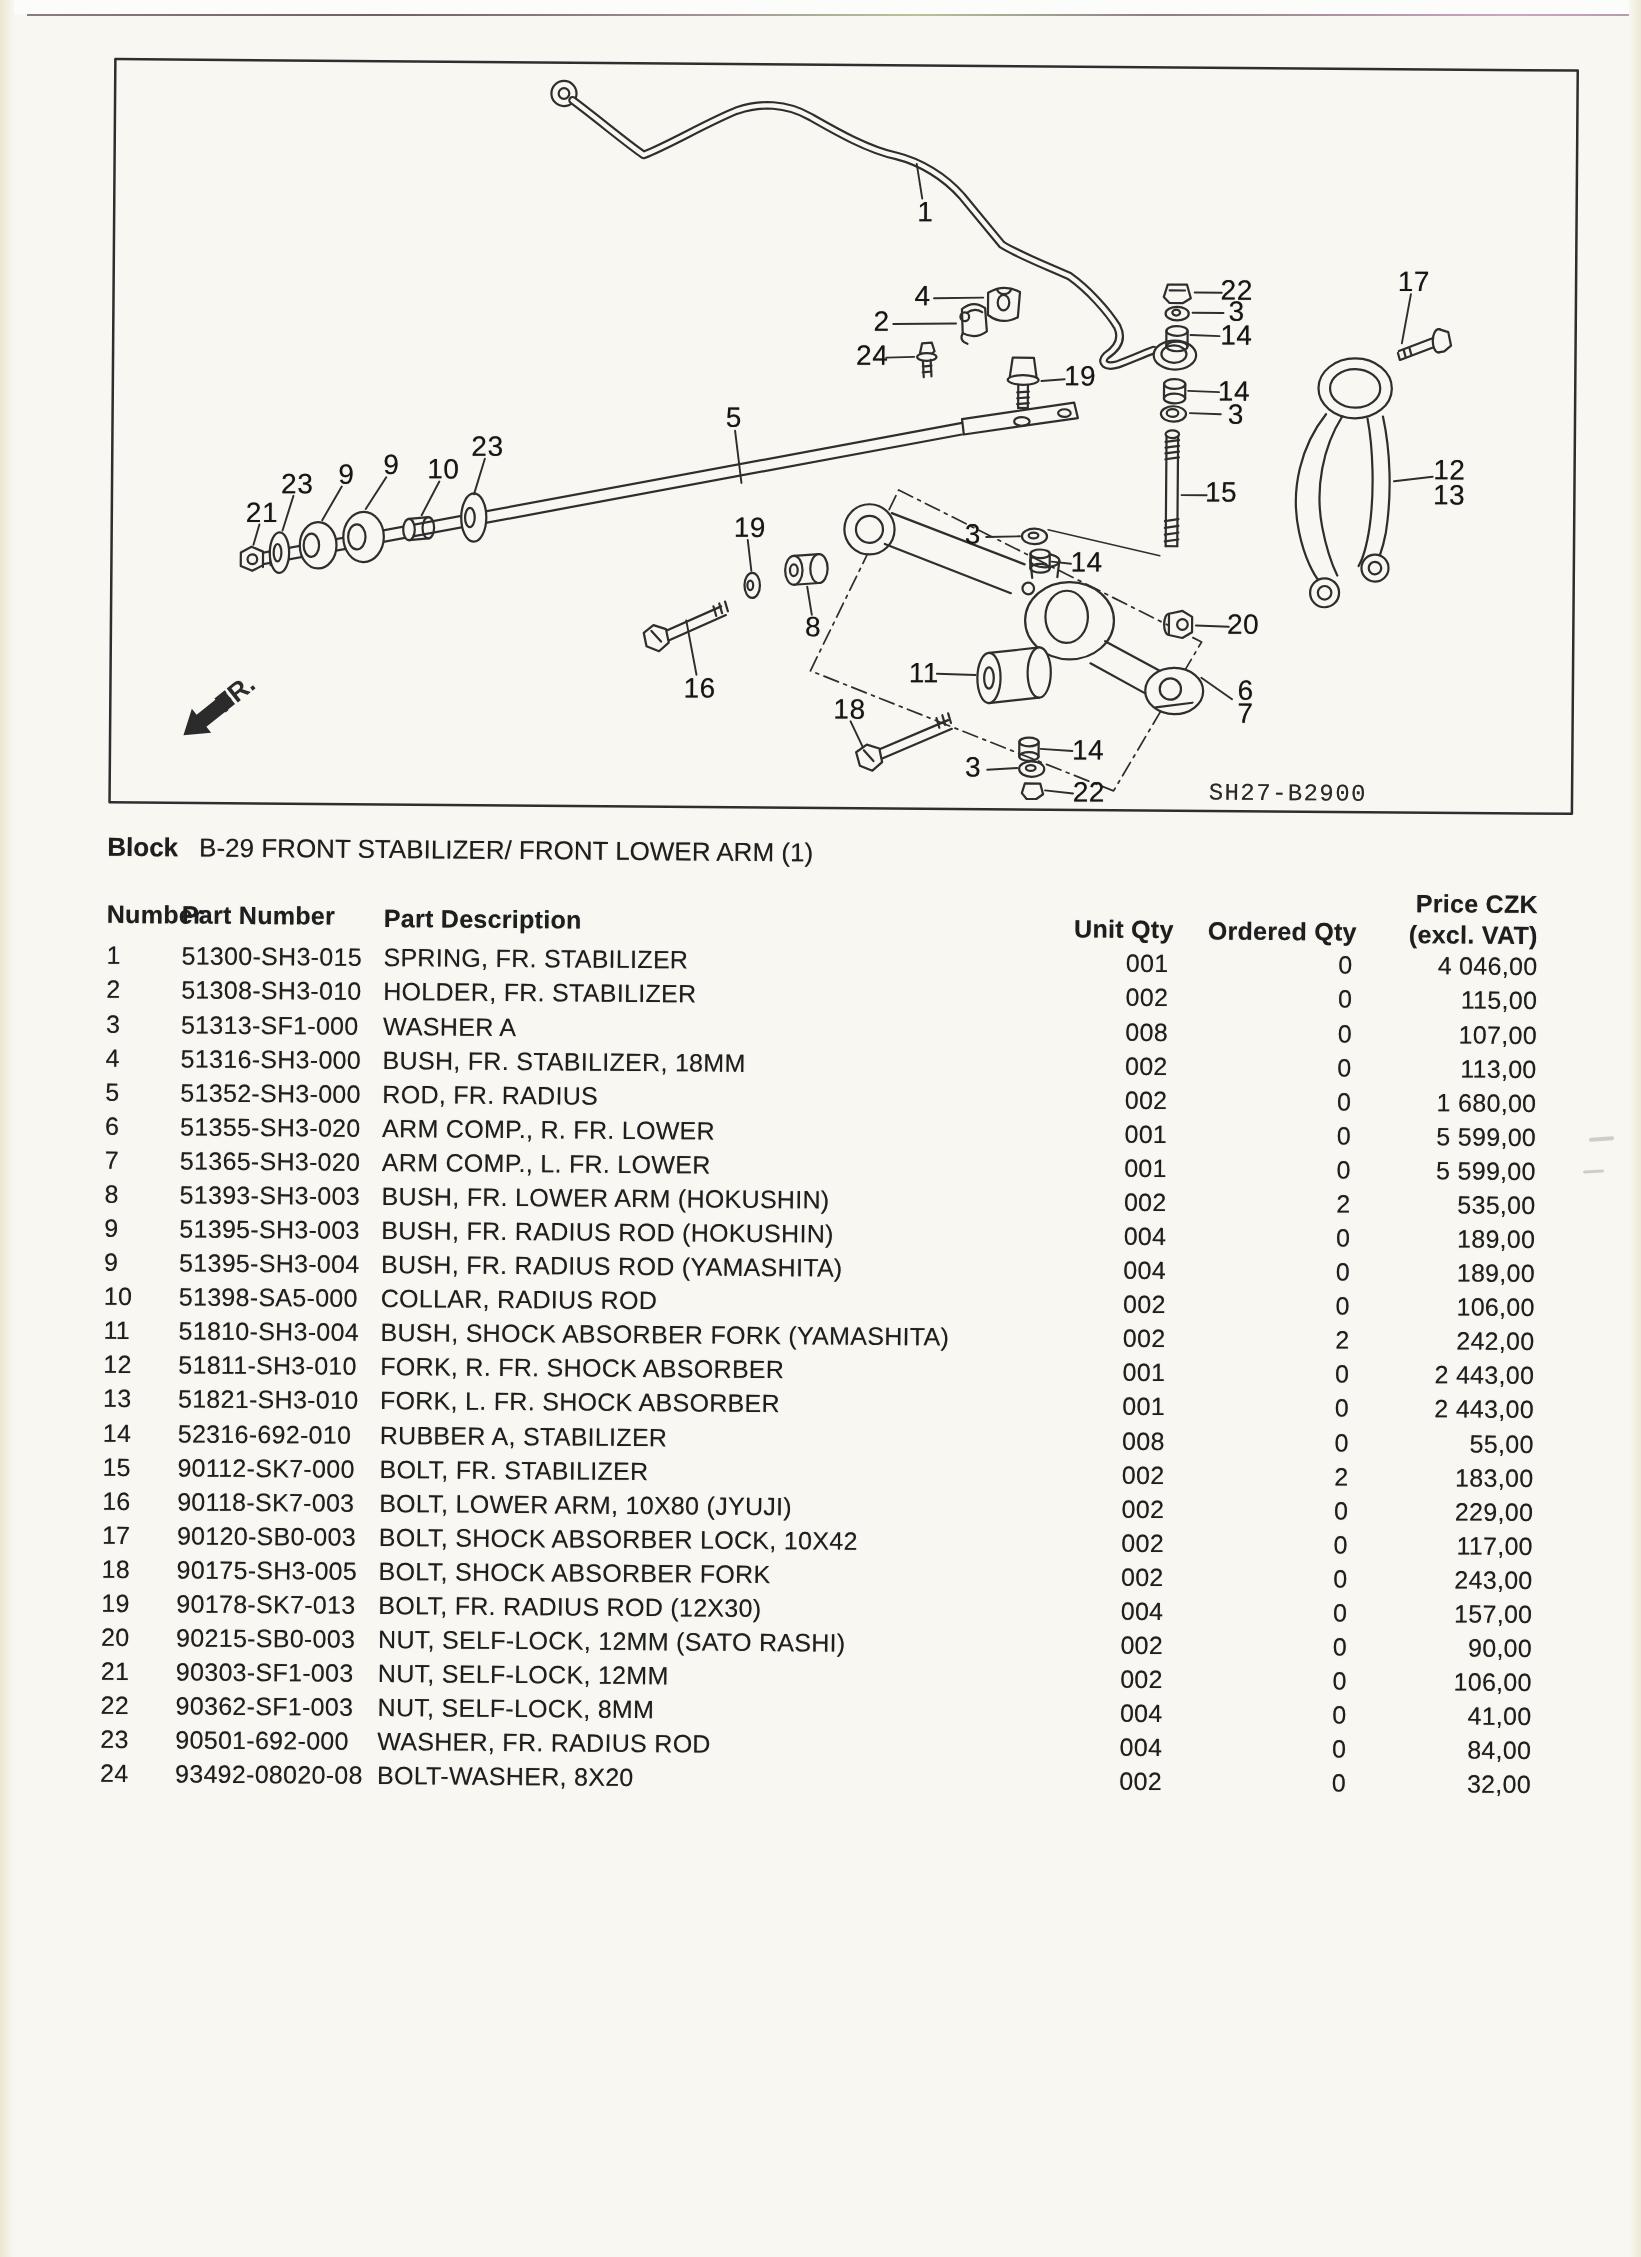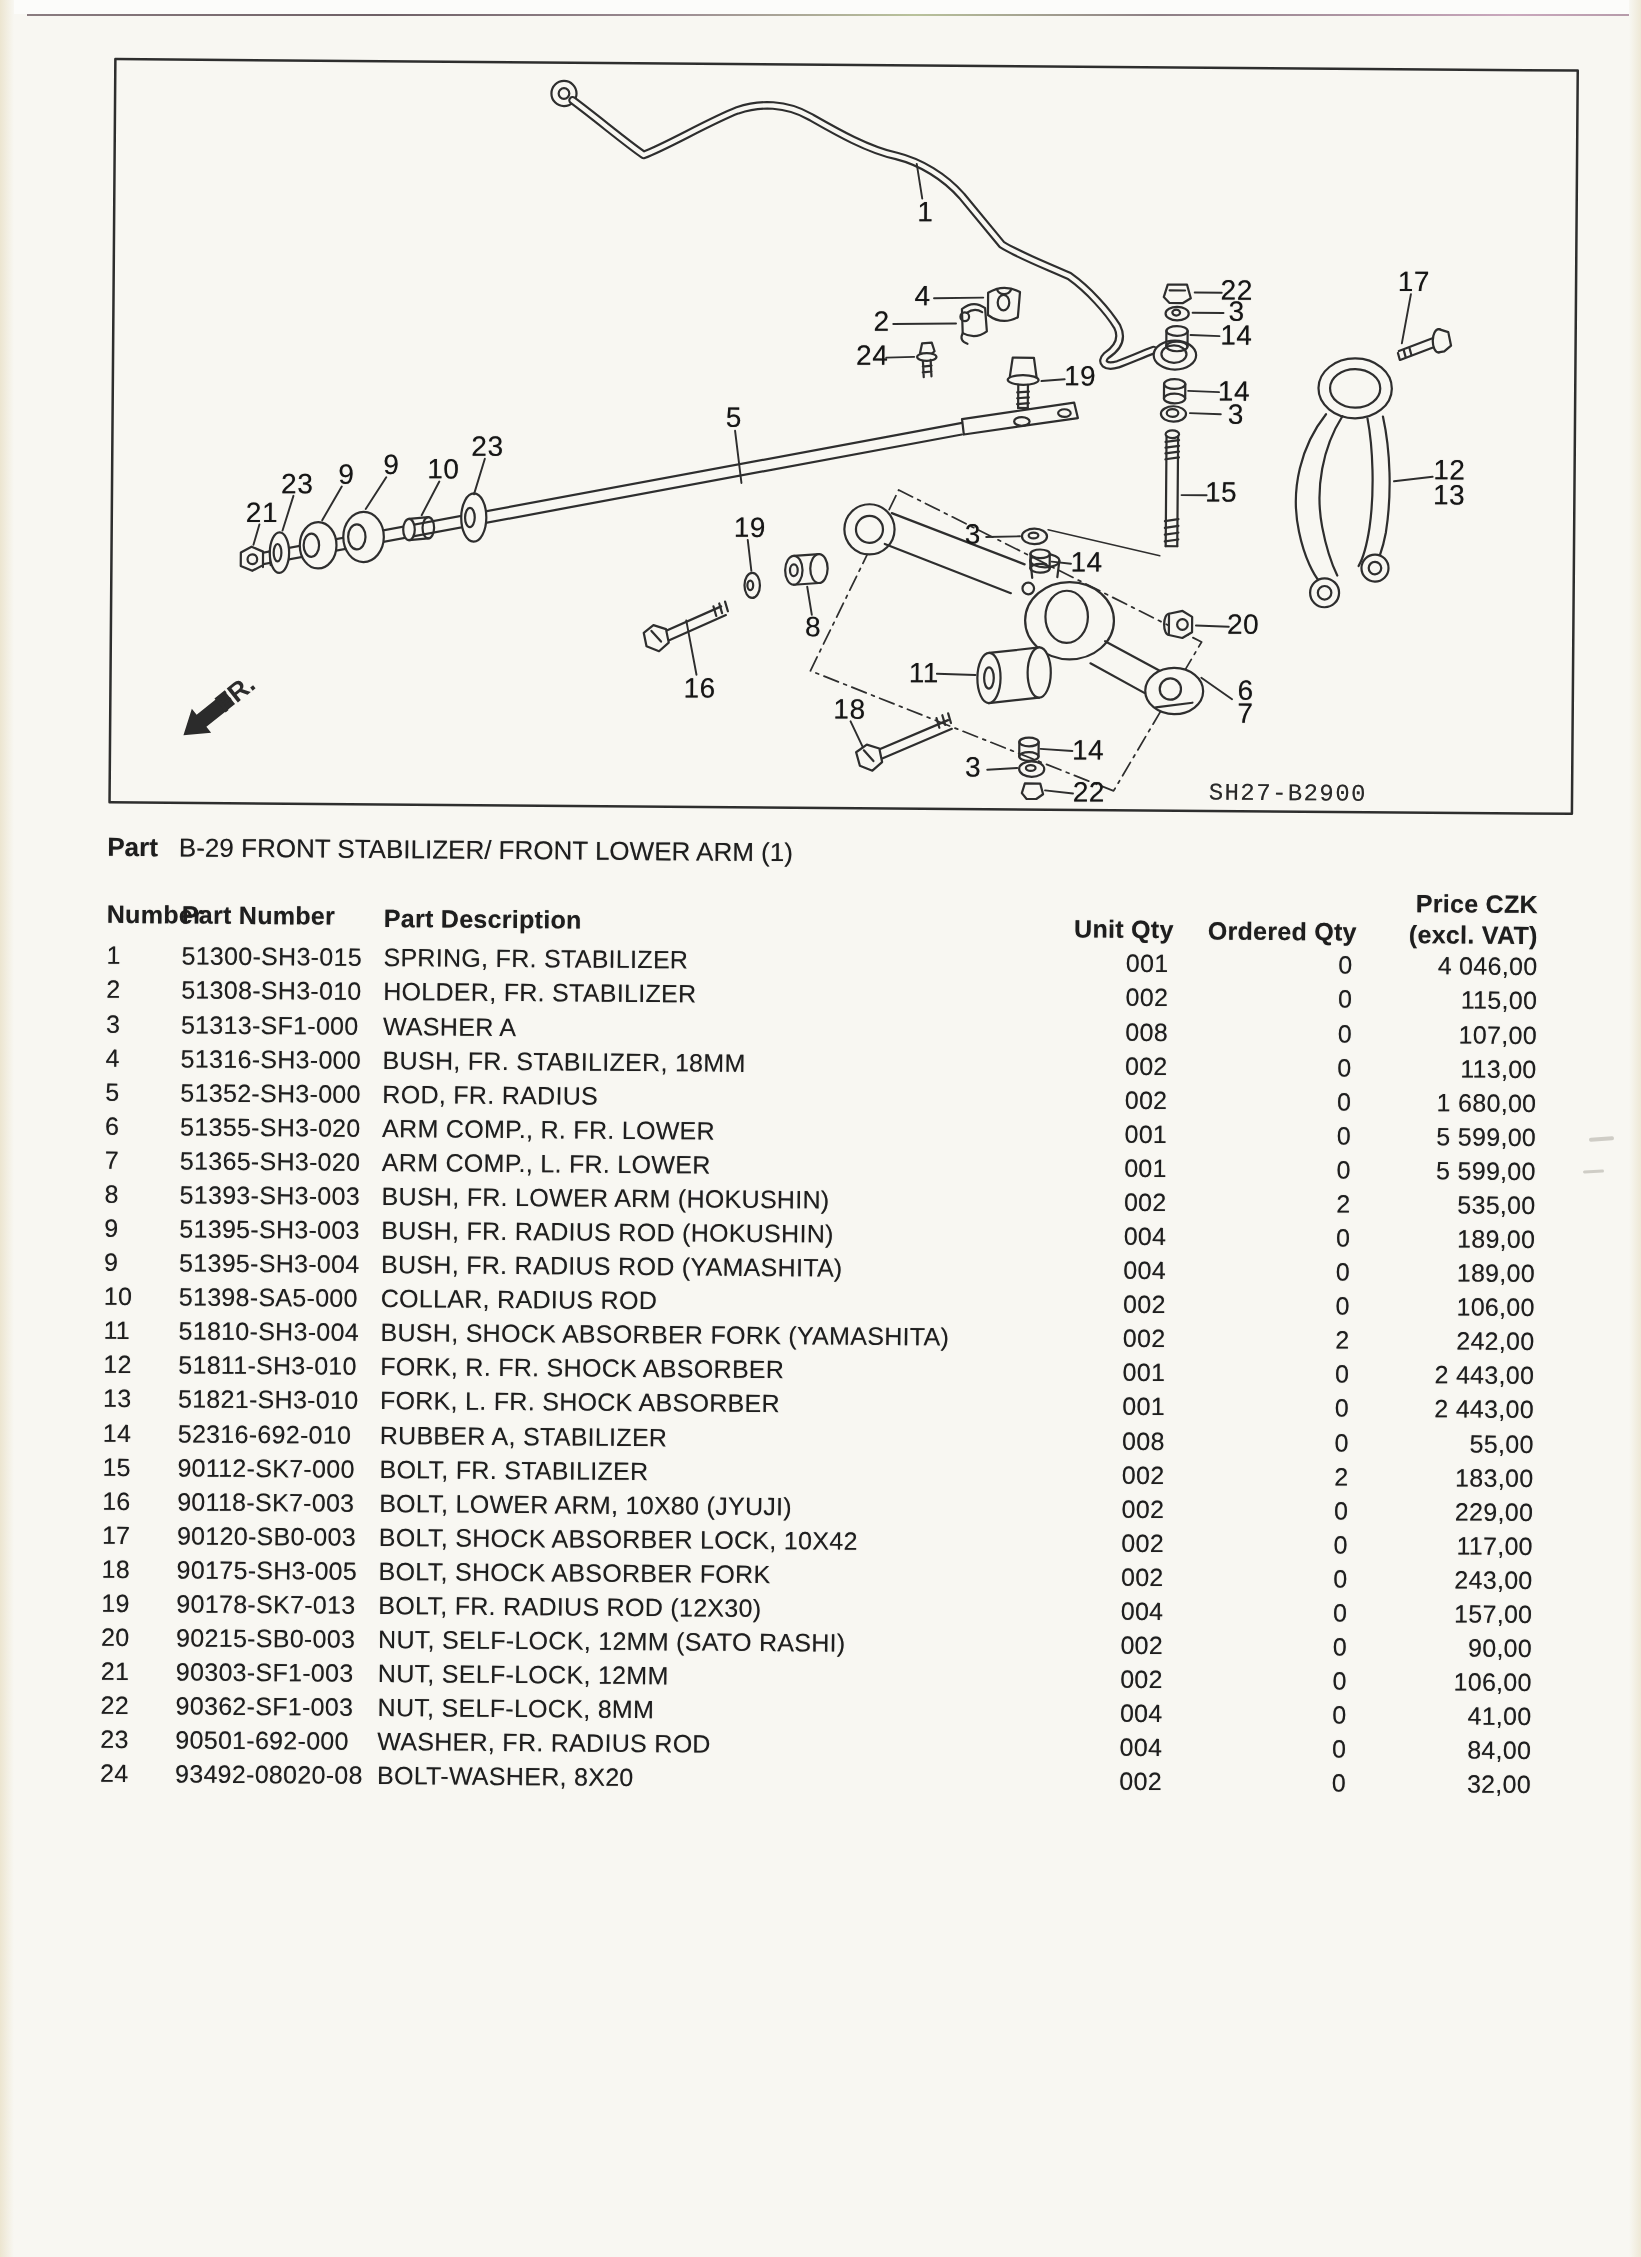--- a/index.html
+++ b/index.html
@@ -305,21 +305,21 @@
       <div class="callout" style="left: 1251px; top: 681px;">6</div>
       <div class="callout" style="left: 1251px; top: 704px;">7</div>
       <div class="callout" style="left: 1094px; top: 742px;">14</div>
       <div class="callout" style="left: 979px; top: 760px;">3</div>
       <div class="callout" style="left: 1095px; top: 784px;">22</div>
     </div>
 
   <div class="diagram-code">SH27-B2900</div>
 
   <div class="block-line">
-    <b>Part</b><span>B-29 FRONT STABILIZER/ FRONT LOWER ARM (1)</span>
+    <b>Block</b><span>B-29 FRONT STABILIZER/ FRONT LOWER ARM (1)</span>
   </div>
 
   <div class="th" style="left:114px;top:899px">Number</div>
   <div class="th" style="left:189px;top:899px">Part Number</div>
   <div class="th" style="left:391px;top:901px">Part Description</div>
   <div class="th r" style="left:1022px;width:159px;top:906px">Unit Qty</div>
   <div class="th r" style="left:1215px;width:145px;top:907px">Ordered Qty</div>
   <div class="th r" style="left:1371px;width:174px;top:878px">Price CZK</div>
   <div class="th r" style="left:1371px;width:174px;top:909px">(excl. VAT)</div>
 

